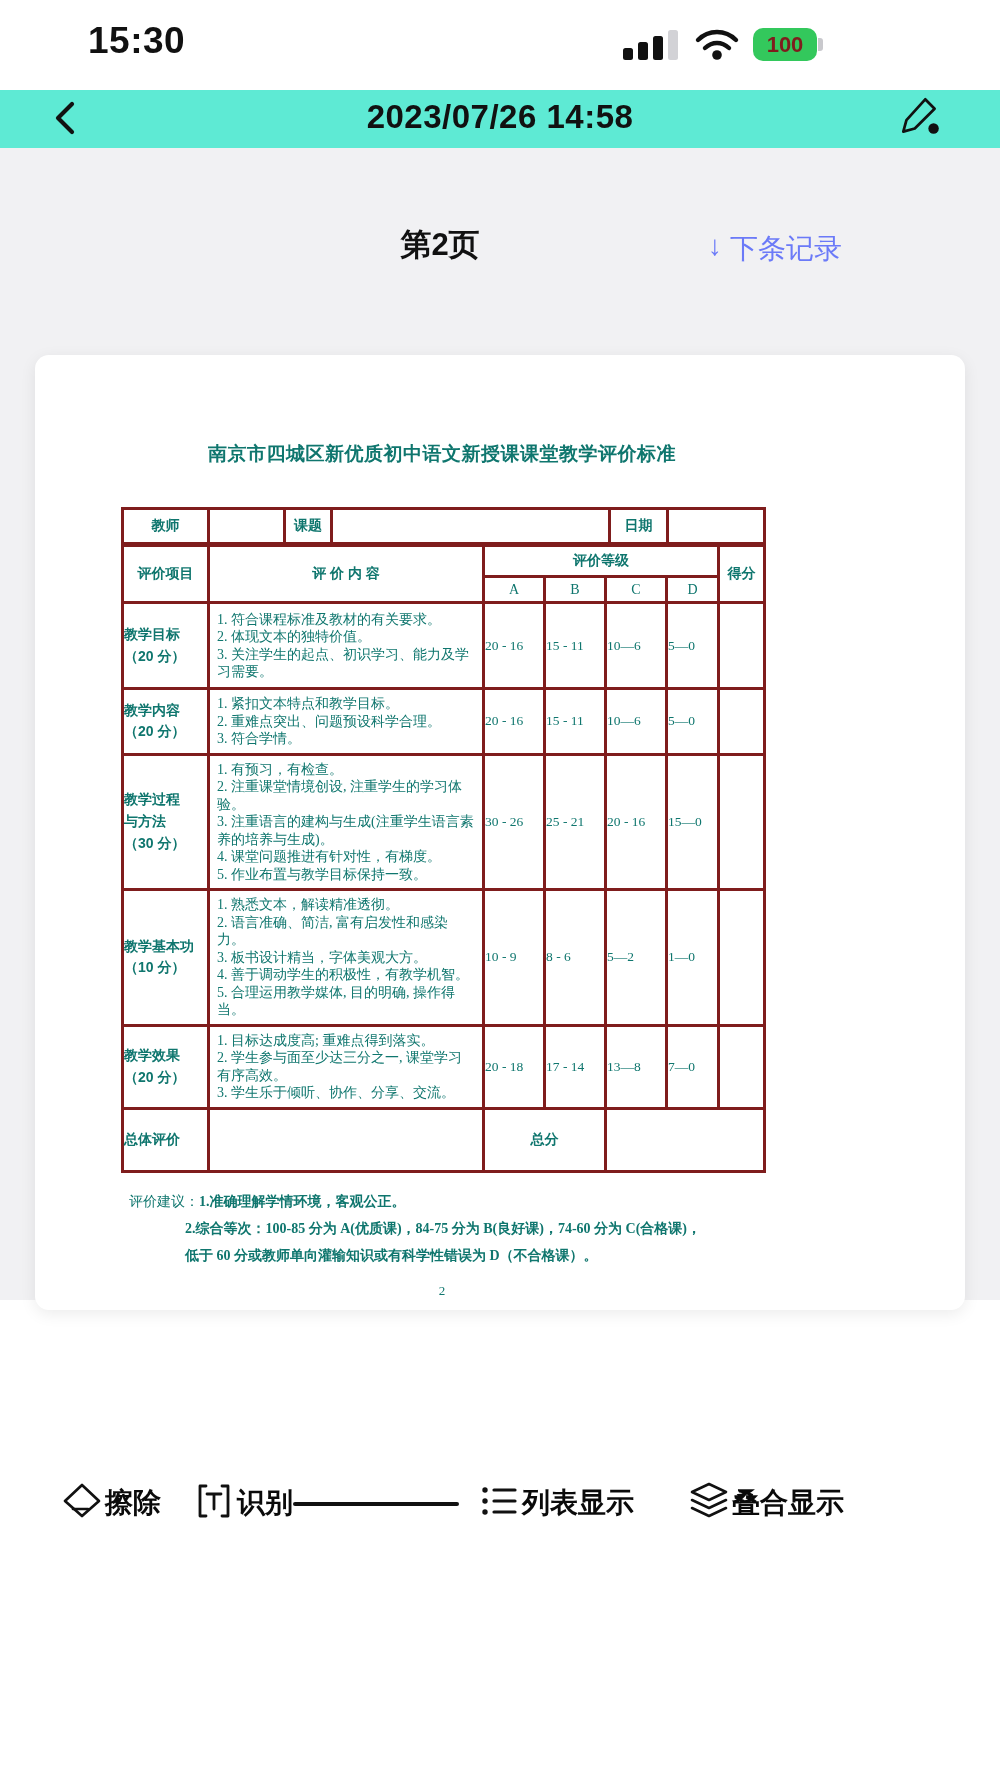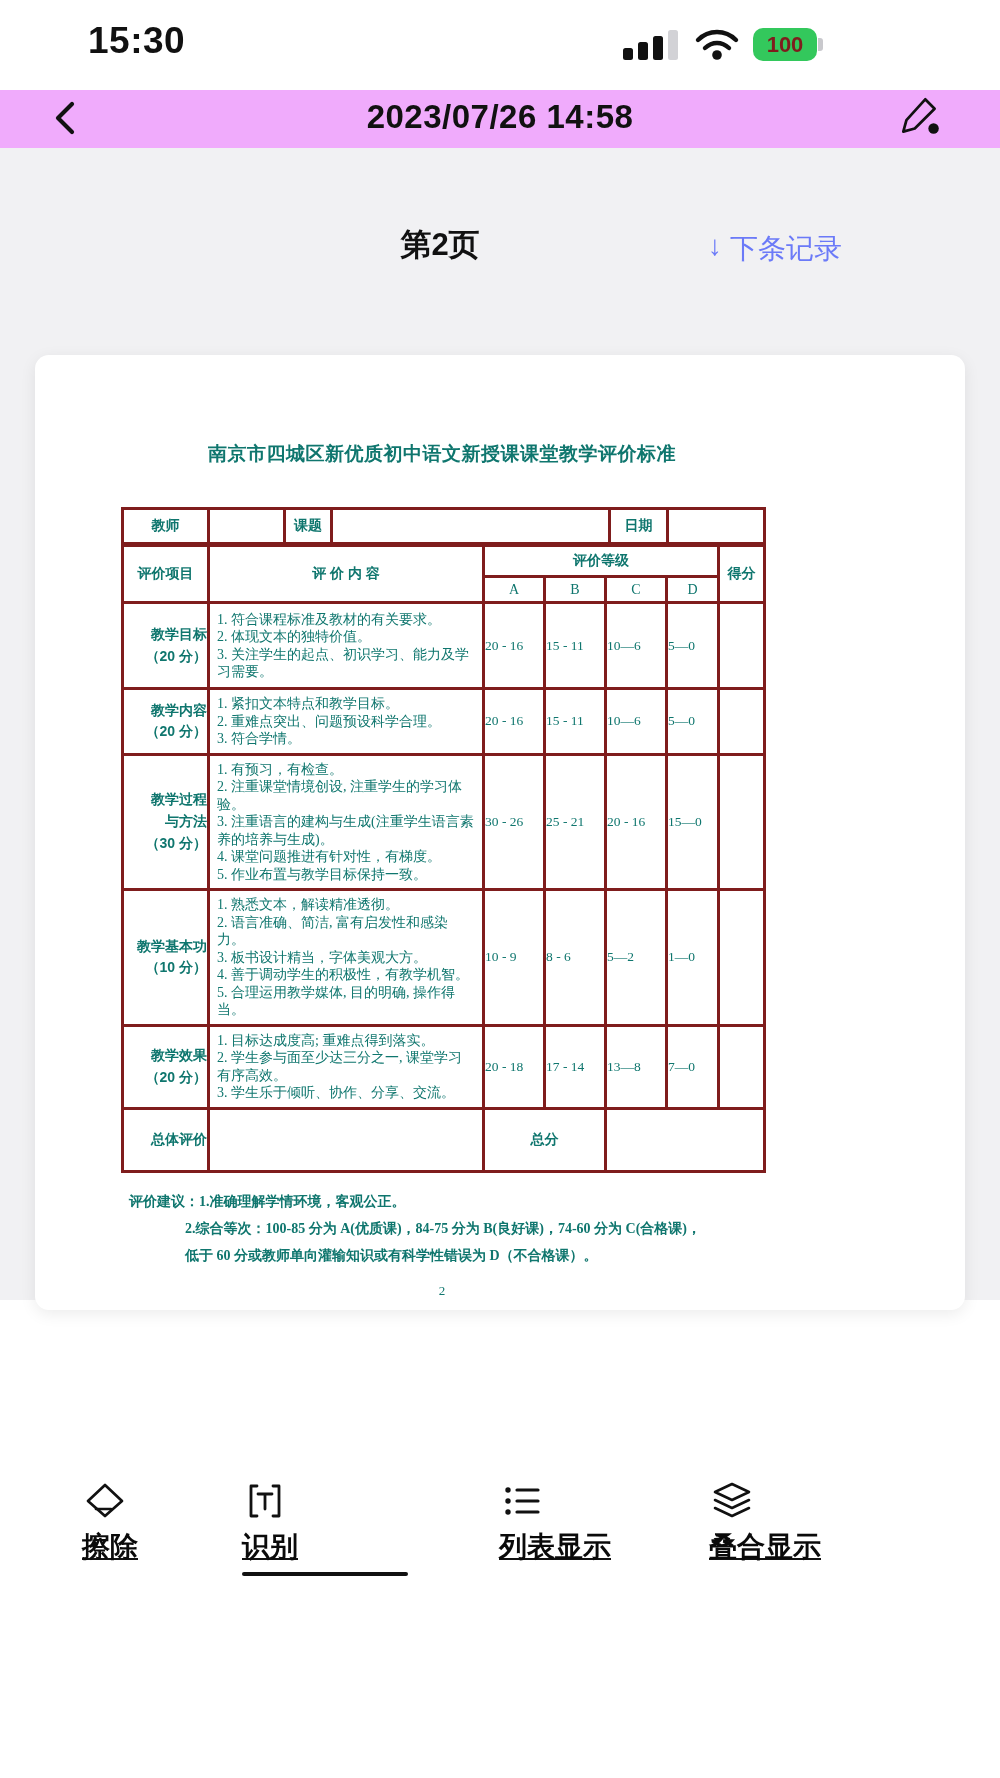--- a/index.html
+++ b/index.html
@@ -10,21 +10,21 @@
   
   .status-bar { position:relative; height:90px; background:#fff; }
   .clock { position:absolute; left:88px; top:20px; font-size:37px; font-weight:700; letter-spacing:.5px; }
   .status-icons { position:absolute; right:177px; top:28px; display:flex; align-items:center; gap:13px; }
   .battery { display:flex; align-items:center; }
   .battery-body { width:64px; height:33px; border-radius:10px; background:var(--battery,#33c85c);
                   color:#7f1d1d; font-size:22px; font-weight:700; display:flex; align-items:center; justify-content:center; }
   .battery-nub { width:5px; height:13px; background:#c9c9cd; border-radius:0 3px 3px 0; margin-left:1px; }
 
   
-  .nav-bar { position:relative; height:58px; background:#f0abfc; }
+  .nav-bar { position:relative; height:58px; background:#5eead4; }
   .back-btn { position:absolute; left:52px; top:6px; width:36px; height:44px; display:flex; align-items:center; cursor:pointer; }
   .nav-title { text-align:center; line-height:54px; font-size:33px; font-weight:600; letter-spacing:.5px; }
   .edit-btn { position:absolute; right:56px; top:2px; cursor:pointer; }
 
   
   .content { position:relative; height:1152px; background:#f1f1f3; }
   .page-label { position:absolute; left:440px; top:76px; transform:translateX(-50%); font-size:31px; font-weight:700; }
   .next-record { position:absolute; right:158px; top:82px; font-size:28px; font-weight:500;
                  color:var(--accent,#6b7af8); cursor:pointer; display:flex; gap:8px; }
 
@@ -34,36 +34,36 @@
   .doc { padding:86px 0 0 86px; color:#0f766e; }
   .doc-title { width:642px; text-align:center; font-family:"Liberation Serif",serif;
                font-weight:600; font-size:19px; letter-spacing:.5px; }
 
   table { border-collapse:collapse; table-layout:fixed; }
   td { border:3px solid #7f1d1d; }
   .info-table { margin-top:40px; width:642px; }
   .main-table { width:642px; margin-top:-1px; }
   .lab, .hd { font-weight:700; text-align:center; font-size:14px; }
   .grade-letter { text-align:center; font-family:"Liberation Serif",serif; font-size:14px; }
-  .item-cell { font-weight:700; text-align:right; font-size:14px; white-space:pre-line; line-height:1.55; }
+  .item-cell { font-weight:700; text-align:left; font-size:14px; white-space:pre-line; line-height:1.55; }
   .content-cell { font-family:"Liberation Serif",serif; font-size:14px; line-height:17.5px;
                   padding:5px 7px; white-space:pre-line; text-align:left; vertical-align:middle; }
   .score-cell { text-align:left; font-family:"Liberation Serif",serif; font-size:13.5px; }
 
   .notes { margin-top:15px; font-size:14px; line-height:27px; width:780px; }
   .note-first { padding-left:8px; }
-  .note-label { font-weight:700; }
+  .note-label { font-weight:400; }
   .note-body, .note-indent { font-family:"Liberation Serif",serif; font-weight:600; }
   .note-indent { padding-left:64px; }
   .doc-pagenum { width:642px; text-align:center; margin-top:14px; font-size:13px; font-family:"Liberation Serif",serif; }
 
   
   .toolbar { position:absolute; left:0; bottom:0; width:1000px; height:316px; background:#fff; }
-  .tb-item { position:absolute; top:16px; transform:translateX(-50%); display:flex; flex-direction:column;
-             align-items:flex-start; cursor:pointer;text-decoration:underline; }
+  .tb-item { position:absolute; top:16px; transform:translateX(-50%); display:flex; flex-direction:row;
+             align-items:center; cursor:pointer; }
   .tb-item .lbl { margin-top:4px; font-size:28px; font-weight:600; color:#0a0a0a; }
   .tb-underline { width:166px; height:4px; background:#111; border-radius:2px; margin-top:6px; }
   .ic { display:block; }
 </style>
 </head>
 <body>
 
 <div class="status-bar">
   <div class="clock">15:30</div>
   <div class="status-icons">

